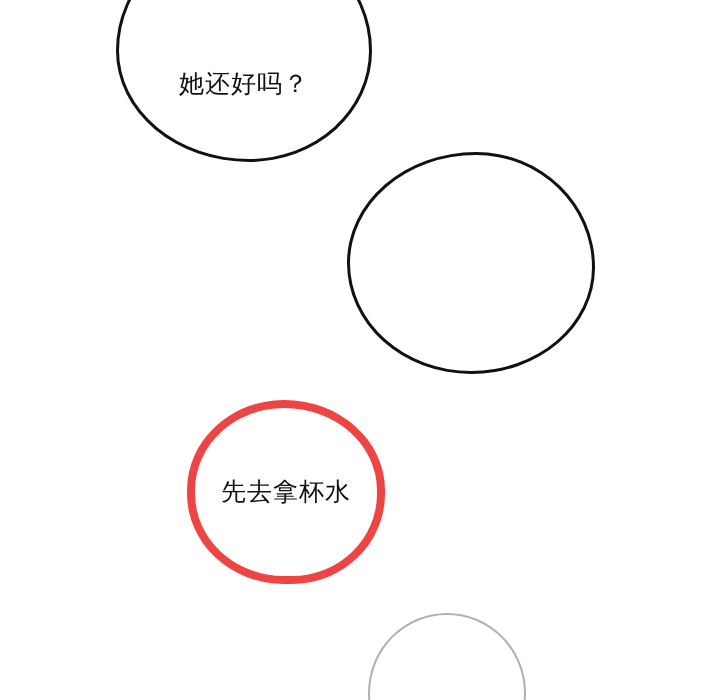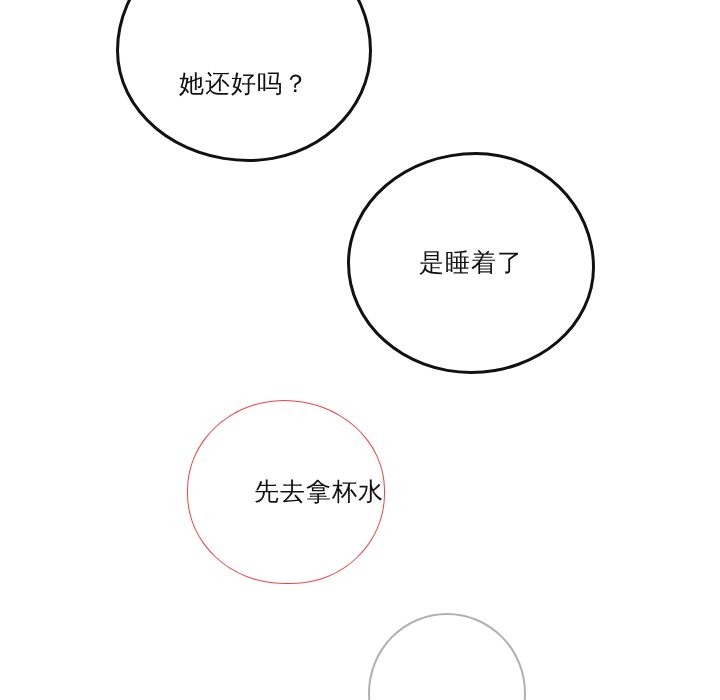--- a/index.html
+++ b/index.html
@@ -12,37 +12,36 @@
     .line { display: block; white-space: nowrap; }
 
     #b1 { left: 116px; top: -70px; width: 256px; height: 232px;
           border: 3px solid #111; border-radius: 50% 50% 48% 52% / 52% 52% 48% 48%; }
     #b1 .text { margin-top: 76px; }
 
     #b2 { left: 347px; top: 152px; width: 248px; height: 222px;
           border: 3px solid #111; border-radius: 52% 48% 50% 50% / 50% 52% 48% 50%; }
 
     #b3 { left: 187px; top: 400px; width: 198px; height: 184px;
-          border: 1px solid #ef4444; border-radius: 50% 52% 48% 50% / 50% 50% 50% 50%; justify-content: flex-end; }
+          border: 8px solid #ef4444; border-radius: 50% 52% 48% 50% / 50% 50% 50% 50%; }
 
     #b4 { left: 368px; top: 613px; width: 158px; height: 160px;
           border: 2px solid #b0b0b0; border-radius: 50%; }
   </style>
 </head>
 <body>
 
 <div id="b1" class="bubble">
   <div class="text">
     <span class="line">她还好吗？</span>
   </div>
 </div>
 
 <div id="b2" class="bubble">
   <div class="text">
-    <span class="line">是睡着了</span>
   </div>
 </div>
 
 <div id="b3" class="bubble">
   <div class="text">
     <span class="line">先去拿杯水</span>
   </div>
 </div>
 
 <div id="b4" class="bubble"></div>

